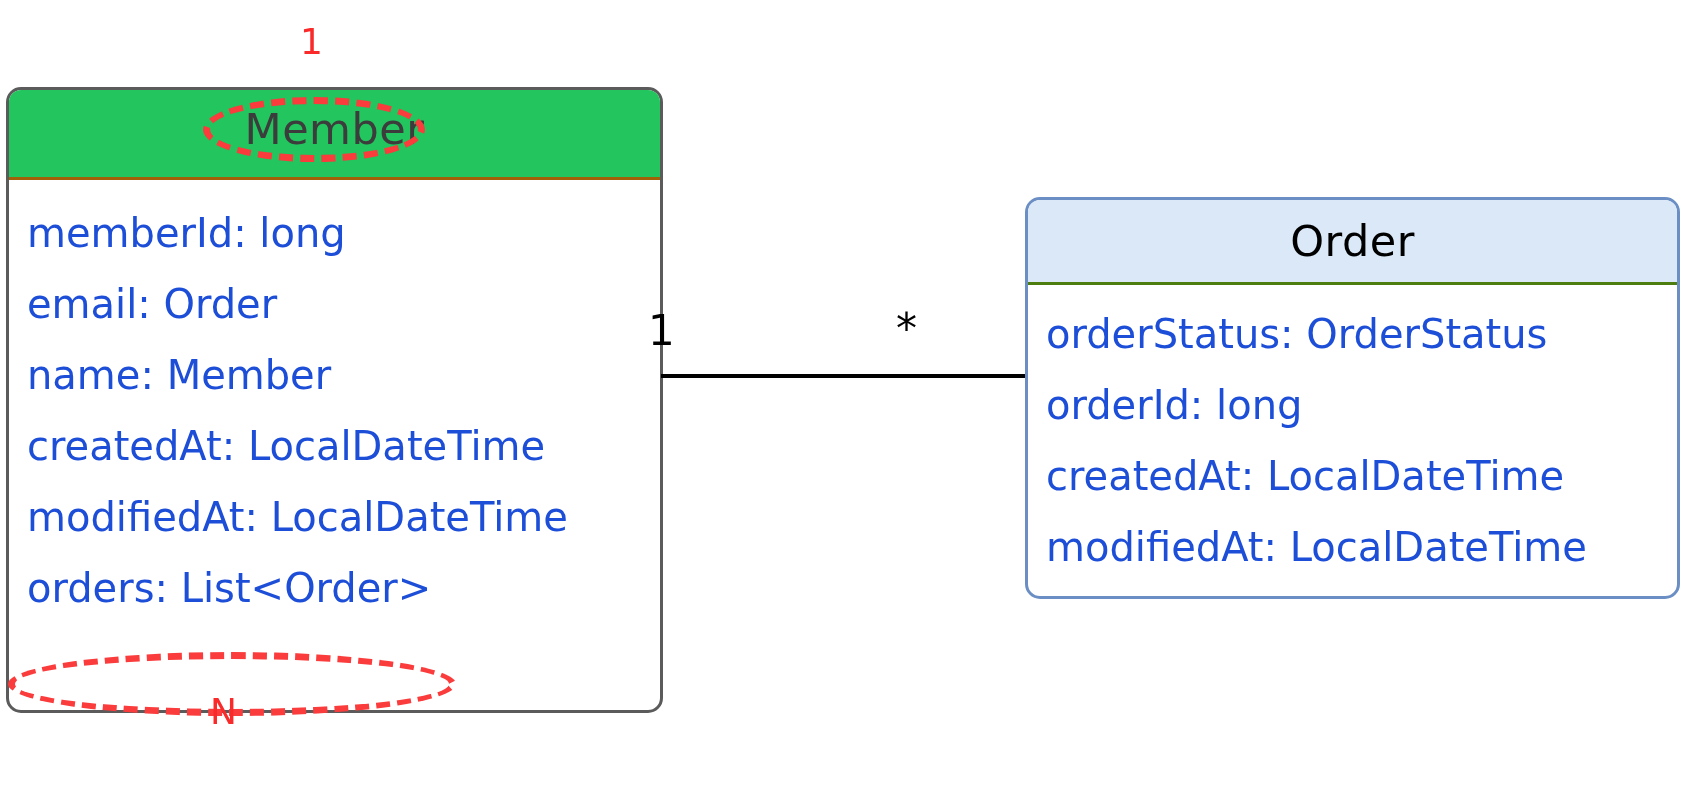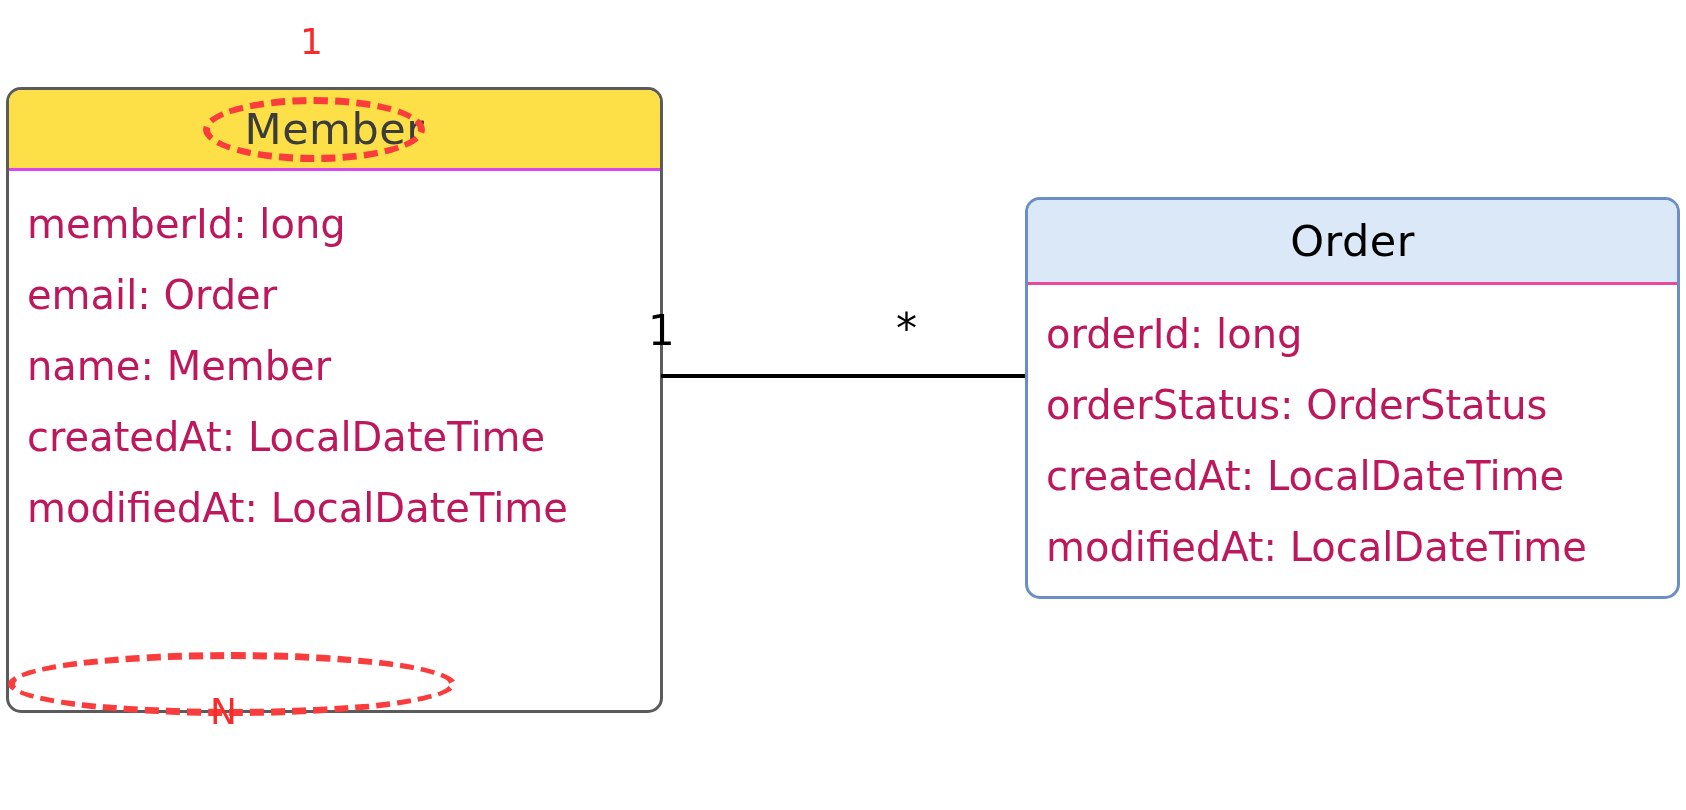--- a/index.html
+++ b/index.html
@@ -35,36 +35,36 @@
     font-weight: 400;
     letter-spacing: 0.5px;
   }
   .class-attrs {
     box-sizing: border-box;
     background: #ffffff;
   }
   .attr-row {
     font-family: "DejaVu Sans", sans-serif;
     white-space: nowrap;
-    color: #be185d;
+    color: #1d4ed8;
   }
 
   
   #member-box {
     left: 6px;
     top: 87px;
     width: 657px;
     height: 626px;
     border: 3px solid #5b5b5b;
   }
   #member-box .class-header {
-    height: 81px;
+    height: 90px;
     line-height: 79px;
-    background: #fde047;
-    border-bottom: 3px solid #d946ef;
+    background: #22c55e;
+    border-bottom: 3px solid #a16207;
     color: #3c3c3c;
     font-size: 43px;
   }
   #member-box .class-attrs {
     padding: 18px 0 0 18px;
   }
   #member-box .attr-row {
     font-size: 40px;
     line-height: 71px;
     height: 71px;
@@ -75,21 +75,21 @@
     left: 1025px;
     top: 197px;
     width: 655px;
     height: 402px;
     border: 3px solid #6b8fc4;
   }
   #order-box .class-header {
     height: 85px;
     line-height: 83px;
     background: #dae8f7;
-    border-bottom: 3px solid #ec4899;
+    border-bottom: 3px solid #4d7c0f;
     color: #000000;
     font-size: 43px;
   }
   #order-box .class-attrs {
     padding: 14px 0 0 18px;
   }
   #order-box .attr-row {
     font-size: 40px;
     line-height: 71px;
     height: 71px;
@@ -154,36 +154,37 @@
   <div class="red-label" id="red-label-one">1</div>
 
   <div class="class-box" id="member-box">
     <div class="class-header">Member</div>
     <div class="class-attrs">
       <div class="attr-row">memberId: long</div>
       <div class="attr-row">email: Order</div>
       <div class="attr-row">name: Member</div>
       <div class="attr-row">createdAt: LocalDateTime</div>
       <div class="attr-row">modifiedAt: LocalDateTime</div>
+      <div class="attr-row">orders: List&lt;Order&gt;</div>
     </div>
   </div>
 
   <div class="red-ellipse" id="ellipse-member-title"></div>
 
   <div class="red-ellipse" id="ellipse-orders-field"></div>
 
   <div class="red-label" id="red-label-n">N</div>
 
   <div id="assoc-line"></div>
   <div class="multiplicity" id="mult-source">1</div>
   <div class="multiplicity" id="mult-target">*</div>
 
   <div class="class-box" id="order-box">
     <div class="class-header">Order</div>
     <div class="class-attrs">
+      <div class="attr-row">orderStatus: OrderStatus</div>
       <div class="attr-row">orderId: long</div>
-      <div class="attr-row">orderStatus: OrderStatus</div>
       <div class="attr-row">createdAt: LocalDateTime</div>
       <div class="attr-row">modifiedAt: LocalDateTime</div>
     </div>
   </div>
 
 </div>
 
 </body></html>

